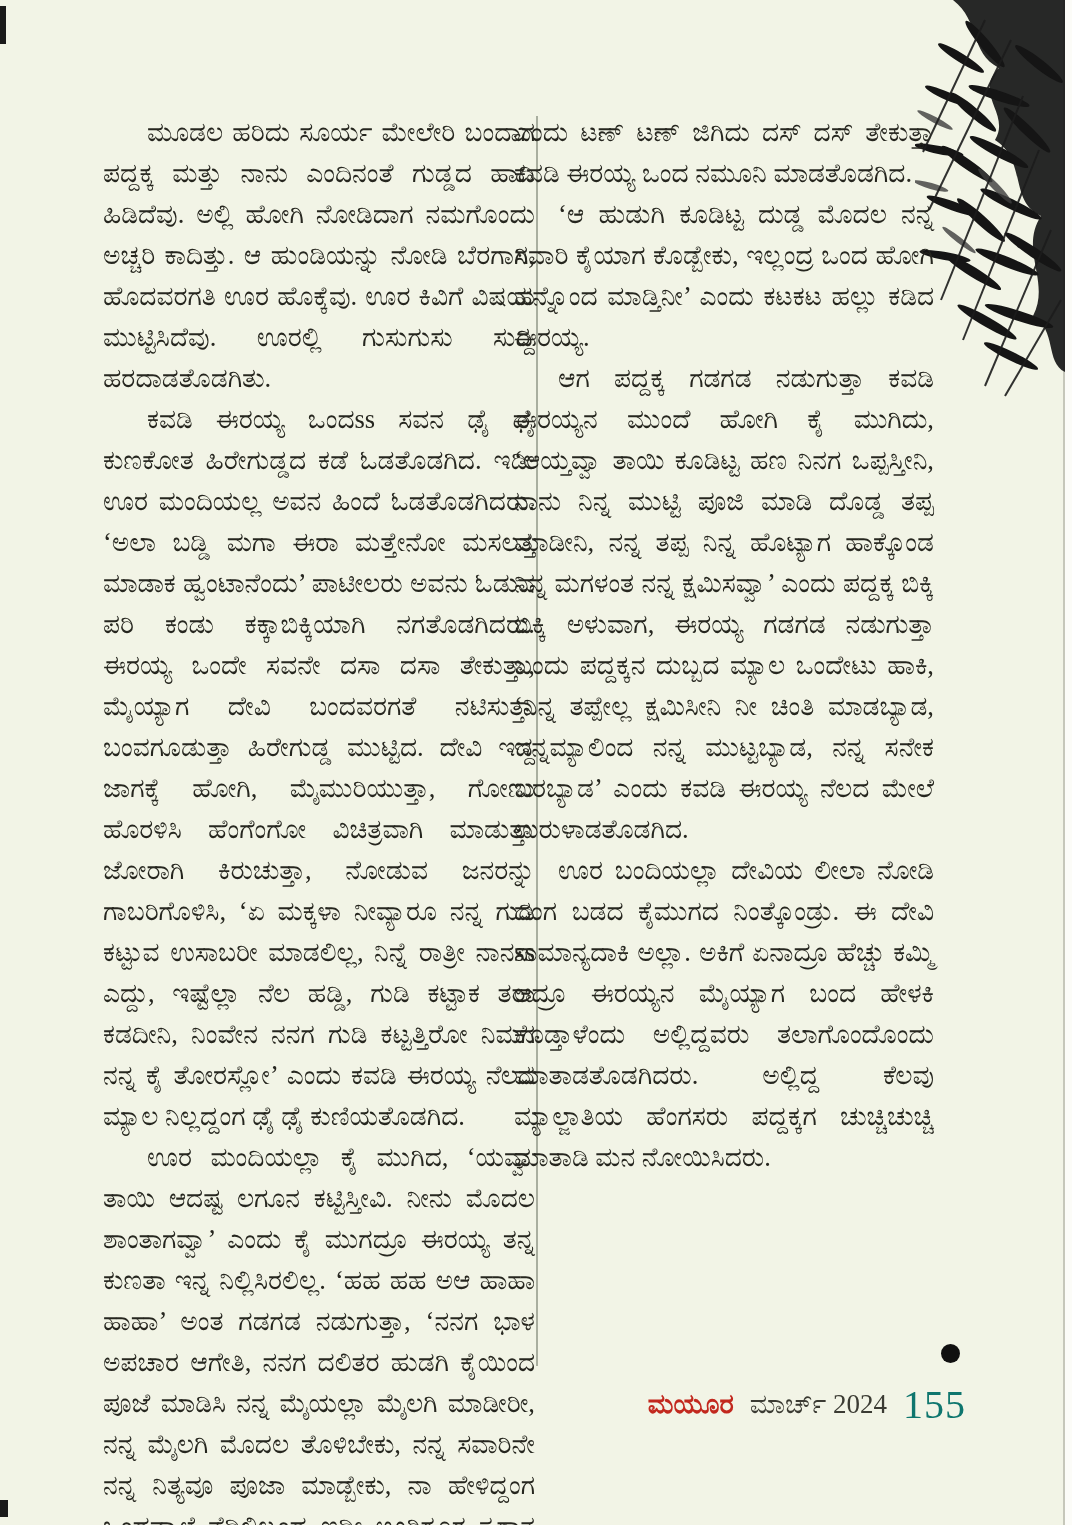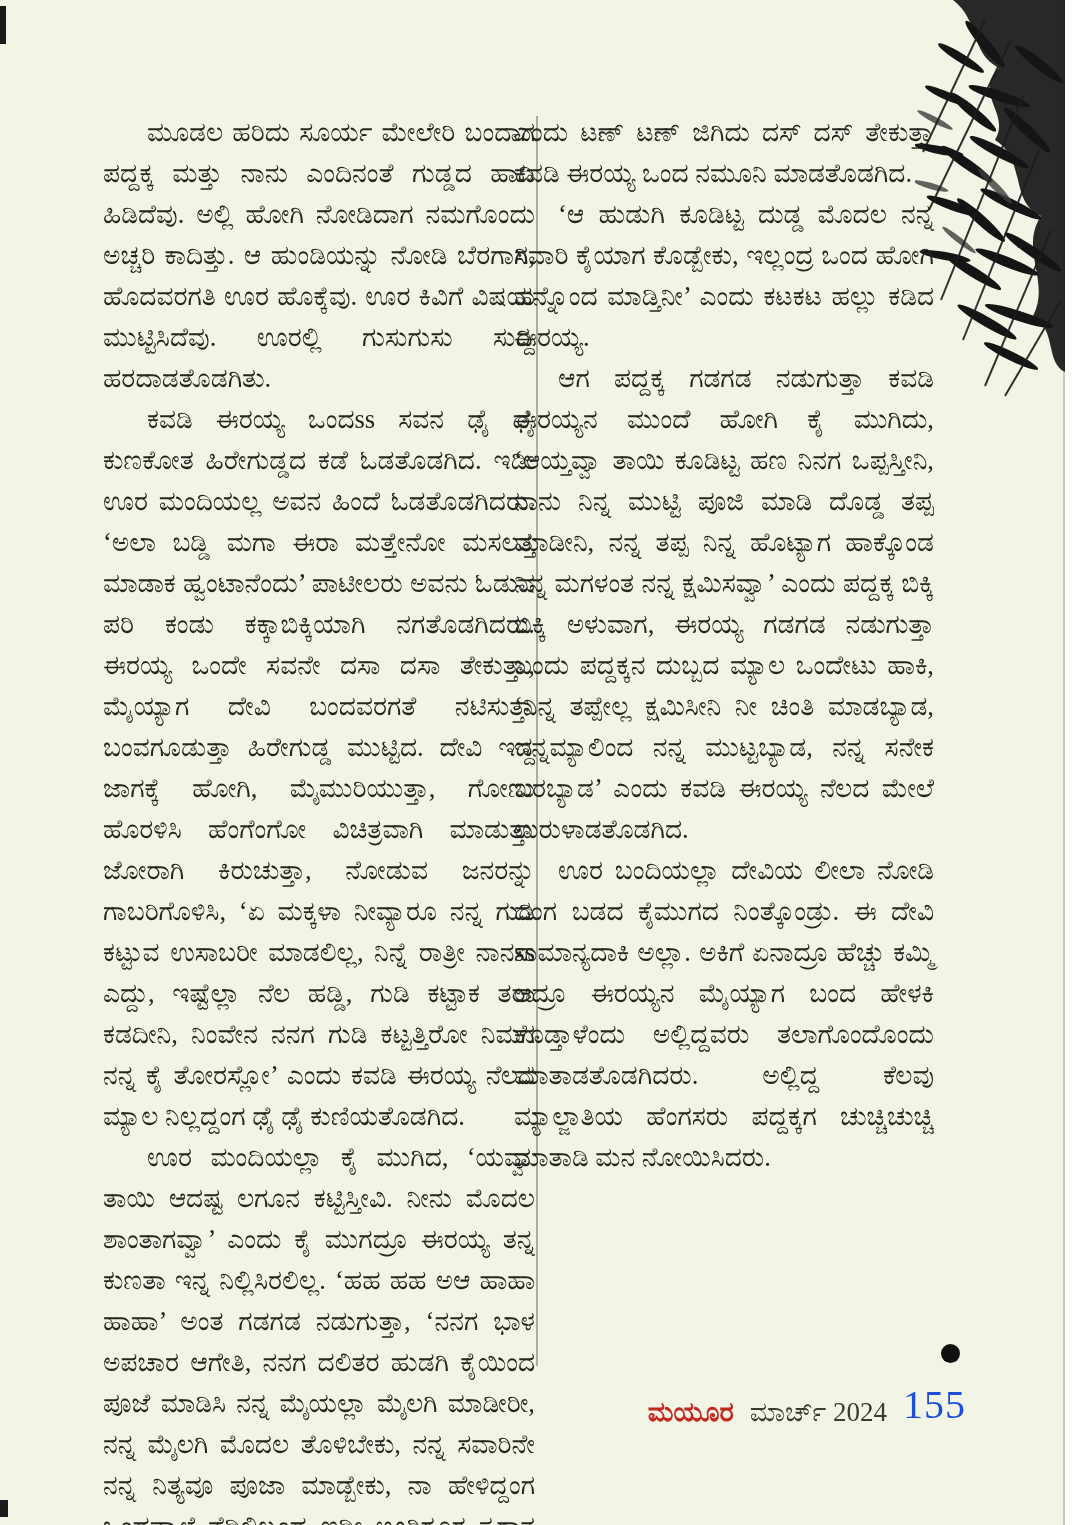--- a/index.html
+++ b/index.html
@@ -29,26 +29,26 @@
     background:#a9ae9f;
   }
   .illustration {
     position:absolute;
     top:0; right:7px;
     width:150px; height:400px;
   }
   .footer {
     position:absolute;
     top:1381px; right:106px;
-    display:flex; align-items:flex-end; gap:16px;
+    display:flex; align-items:center; gap:16px;
     white-space:nowrap;
   }
   .mag-name  { color:#c2281e; font-weight:bold; font-size:27px; }
   .issue     { color:#3b3b33; font-size:27px; }
-  .page-no   { color:#1d4ed8; font-size:40px; letter-spacing:1px; }
+  .page-no   { color:#0f766e; font-size:40px; letter-spacing:1px; }
   .end-marker {
     position:absolute;
     top:1344px; right:112px;
     width:19px; height:19px;
     background:#101010;
     border-radius:50%;
   }
   .mark-tl { position:absolute; left:0; top:6px;   width:6px; height:38px; background:#1a1a1a; }
   .mark-bl { position:absolute; left:0; top:1500px; width:8px; height:17px; background:#1a1a1a; }
   .edge-white { position:absolute; right:0; top:0; width:7px; height:100%; background:#fcfcf8; }

